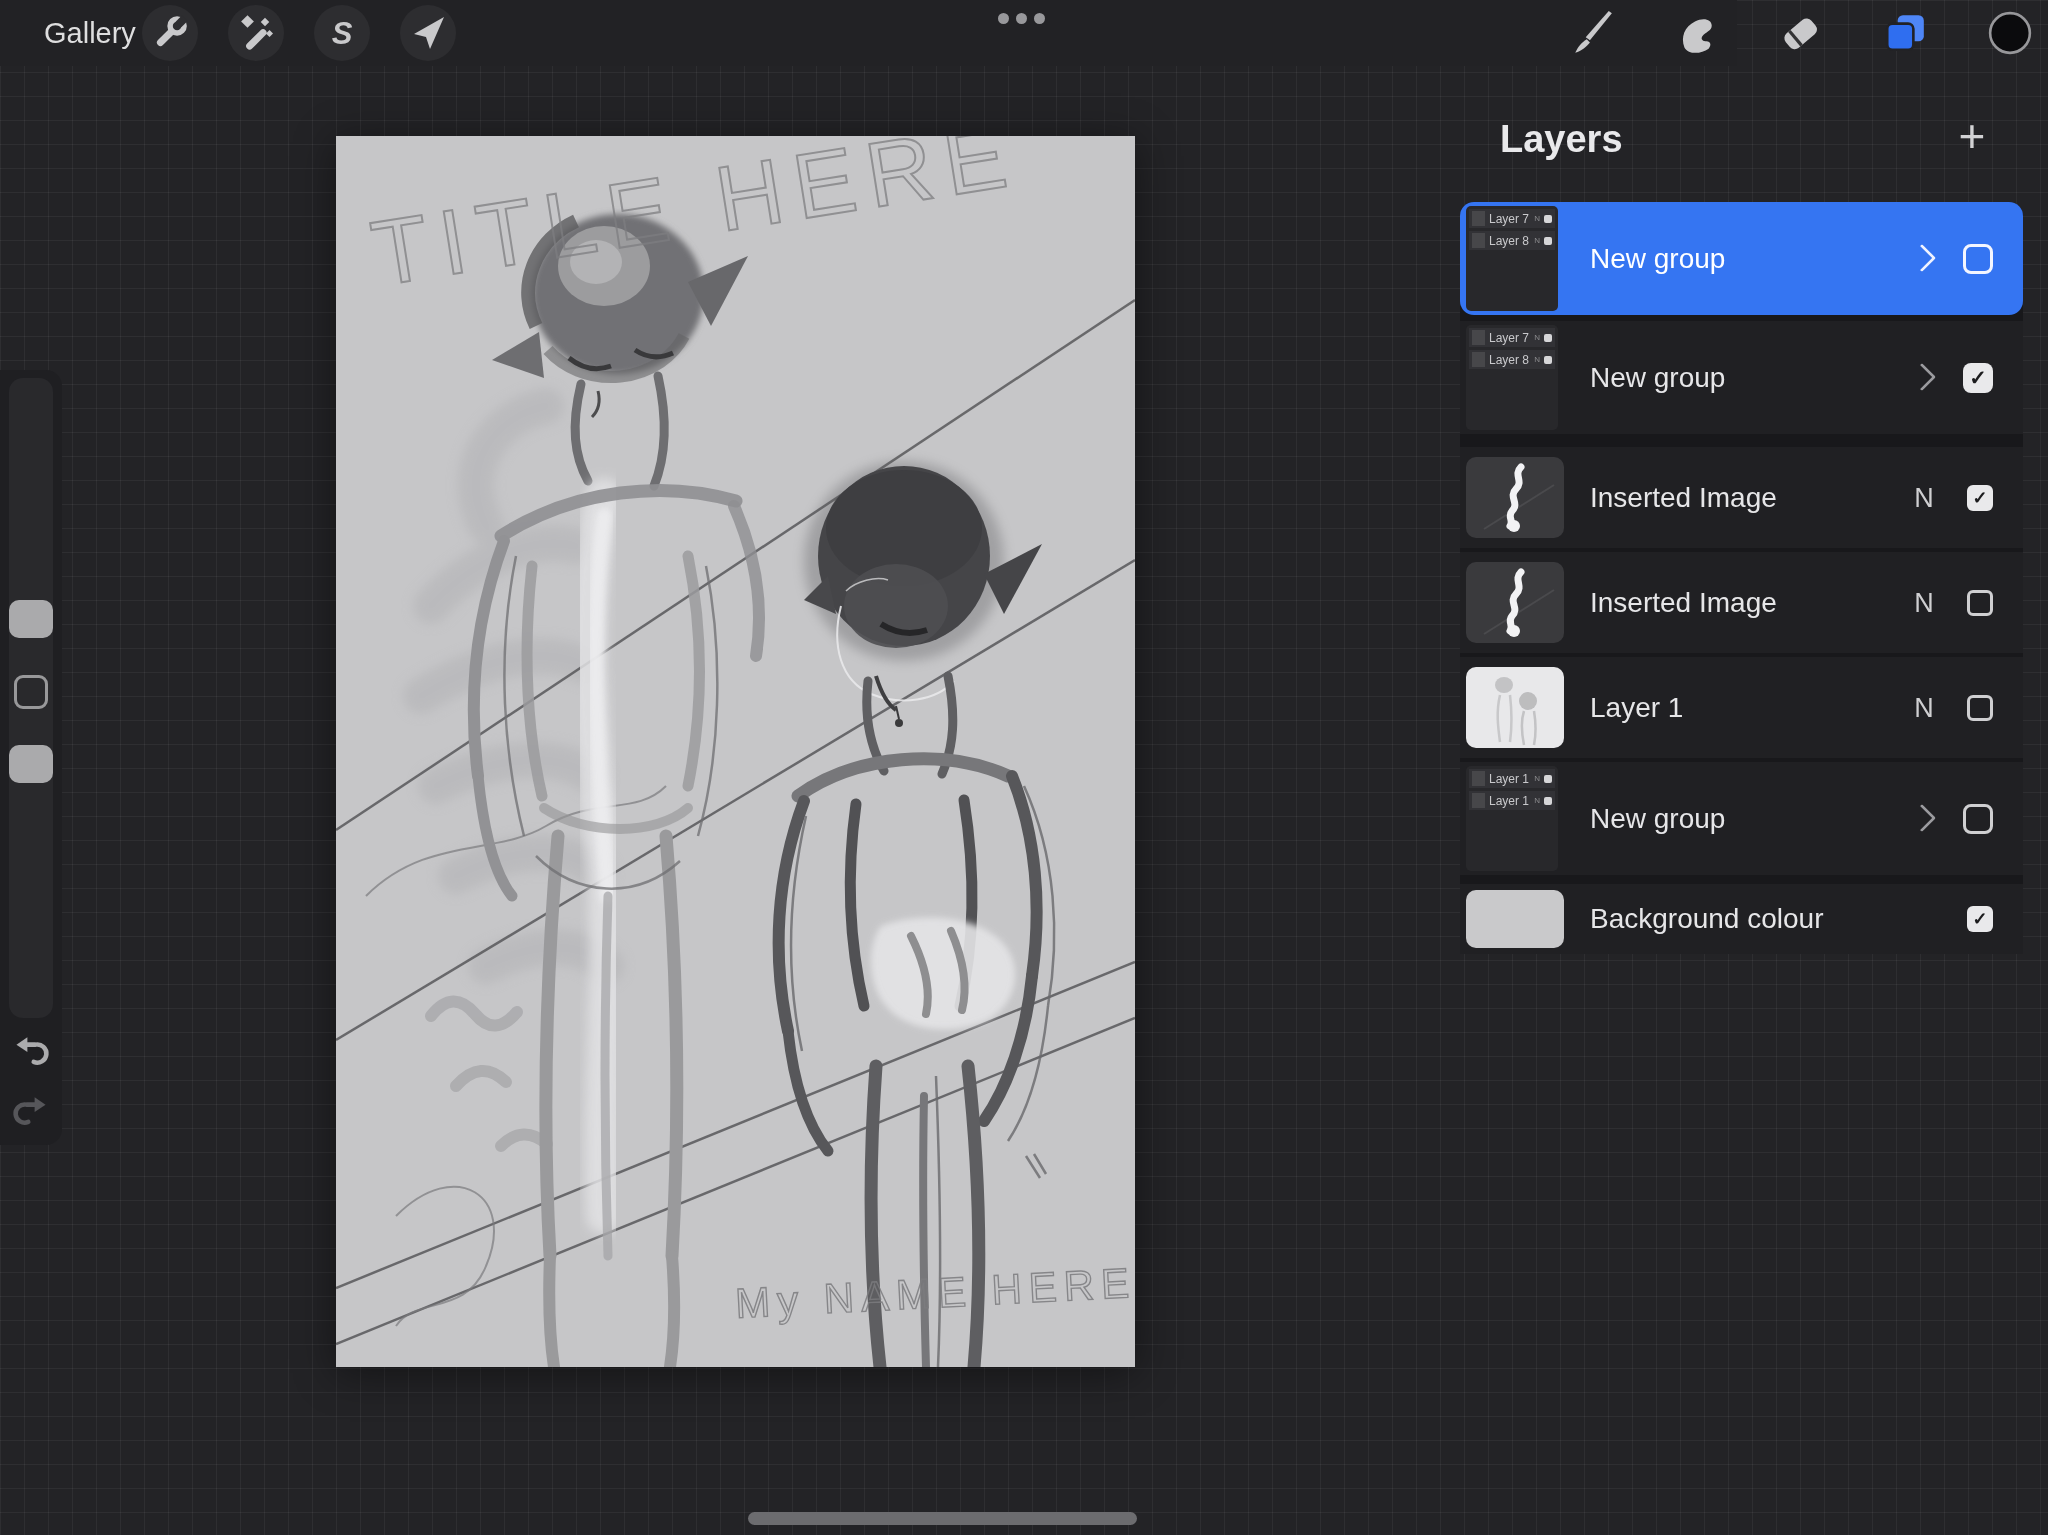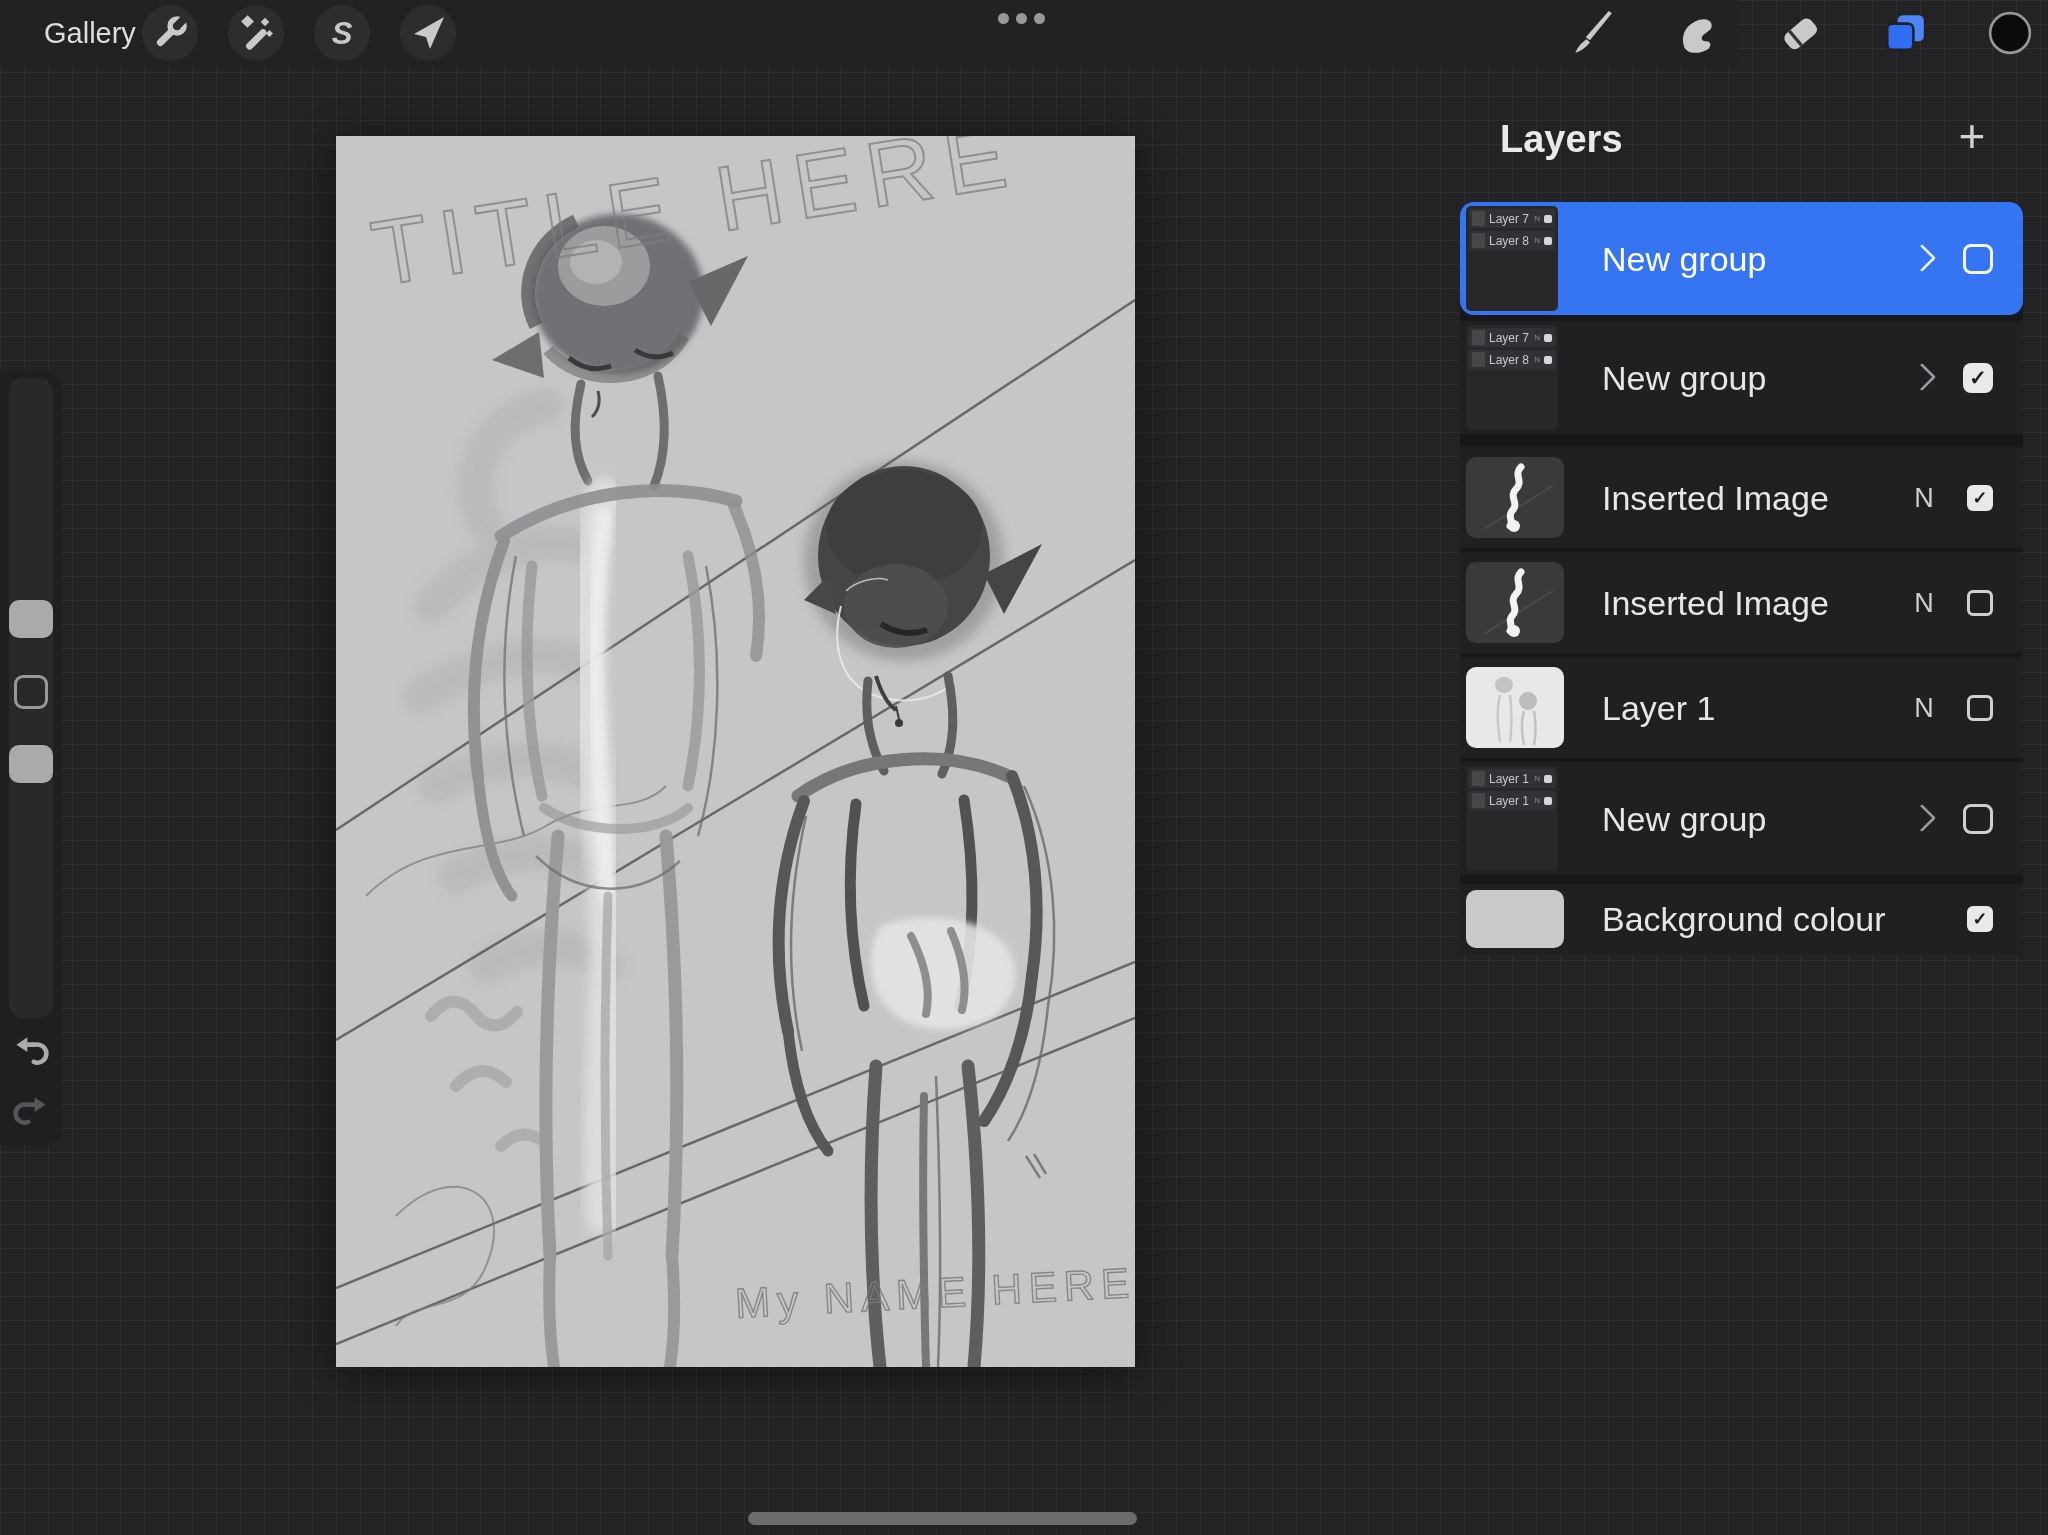--- a/index.html
+++ b/index.html
@@ -17,21 +17,21 @@
   .flat-btn{position:absolute;top:5px;width:56px;height:56px;display:flex;align-items:center;justify-content:center;}
   .dots{position:absolute;left:998px;top:13px;display:flex;gap:7px;}
   .dots i{width:11px;height:11px;border-radius:50%;background:#98989b;}
   
   .panel-title{position:absolute;left:1500px;top:118px;font-size:38px;font-weight:700;color:#e9e9eb;}
   .panel-plus{position:absolute;left:1948px;top:112px;width:48px;height:48px;color:#d2d2d4;
               font-size:46px;font-weight:200;display:flex;align-items:center;justify-content:center;}
   .rows-container{position:absolute;left:1460px;top:202px;width:563px;height:752px;background:#18181b;border-radius:14px;}
   .lrow{position:absolute;left:0;width:563px;background:#202023;}
   .lrow.selected{background:#3575F2;border-radius:14px;}
-  .row-label{position:absolute;left:142px;top:50%;transform:translateY(-50%);font-size:34px;color:#e6e6e8;}
+  .row-label{position:absolute;left:130px;top:50%;transform:translateY(-50%);font-size:28px;color:#e6e6e8;}
   .lrow.selected .row-label{color:#ffffff;}
   .chev{position:absolute;left:452px;top:50%;width:17px;height:17px;margin-top:-11px;
         border-top:3.5px solid #9a9a9e;border-right:3.5px solid #9a9a9e;transform:rotate(45deg);border-radius:2px;}
   .lrow.selected .chev{border-color:#eef2ff;}
   .blend{position:absolute;left:449px;top:50%;transform:translateY(-50%);width:30px;text-align:center;
          font-size:27px;color:#cfcfd1;}
   .cb{position:absolute;right:30px;top:50%;margin-top:-15px;width:30px;height:30px;border-radius:8px;box-sizing:border-box;}
   .cb.checked{background:#e9e9eb;color:#1c1c1e;font-size:21px;font-weight:700;
               display:flex;align-items:center;justify-content:center;}
   .cb.unchecked{border:3px solid #cfcfd1;background:transparent;}

